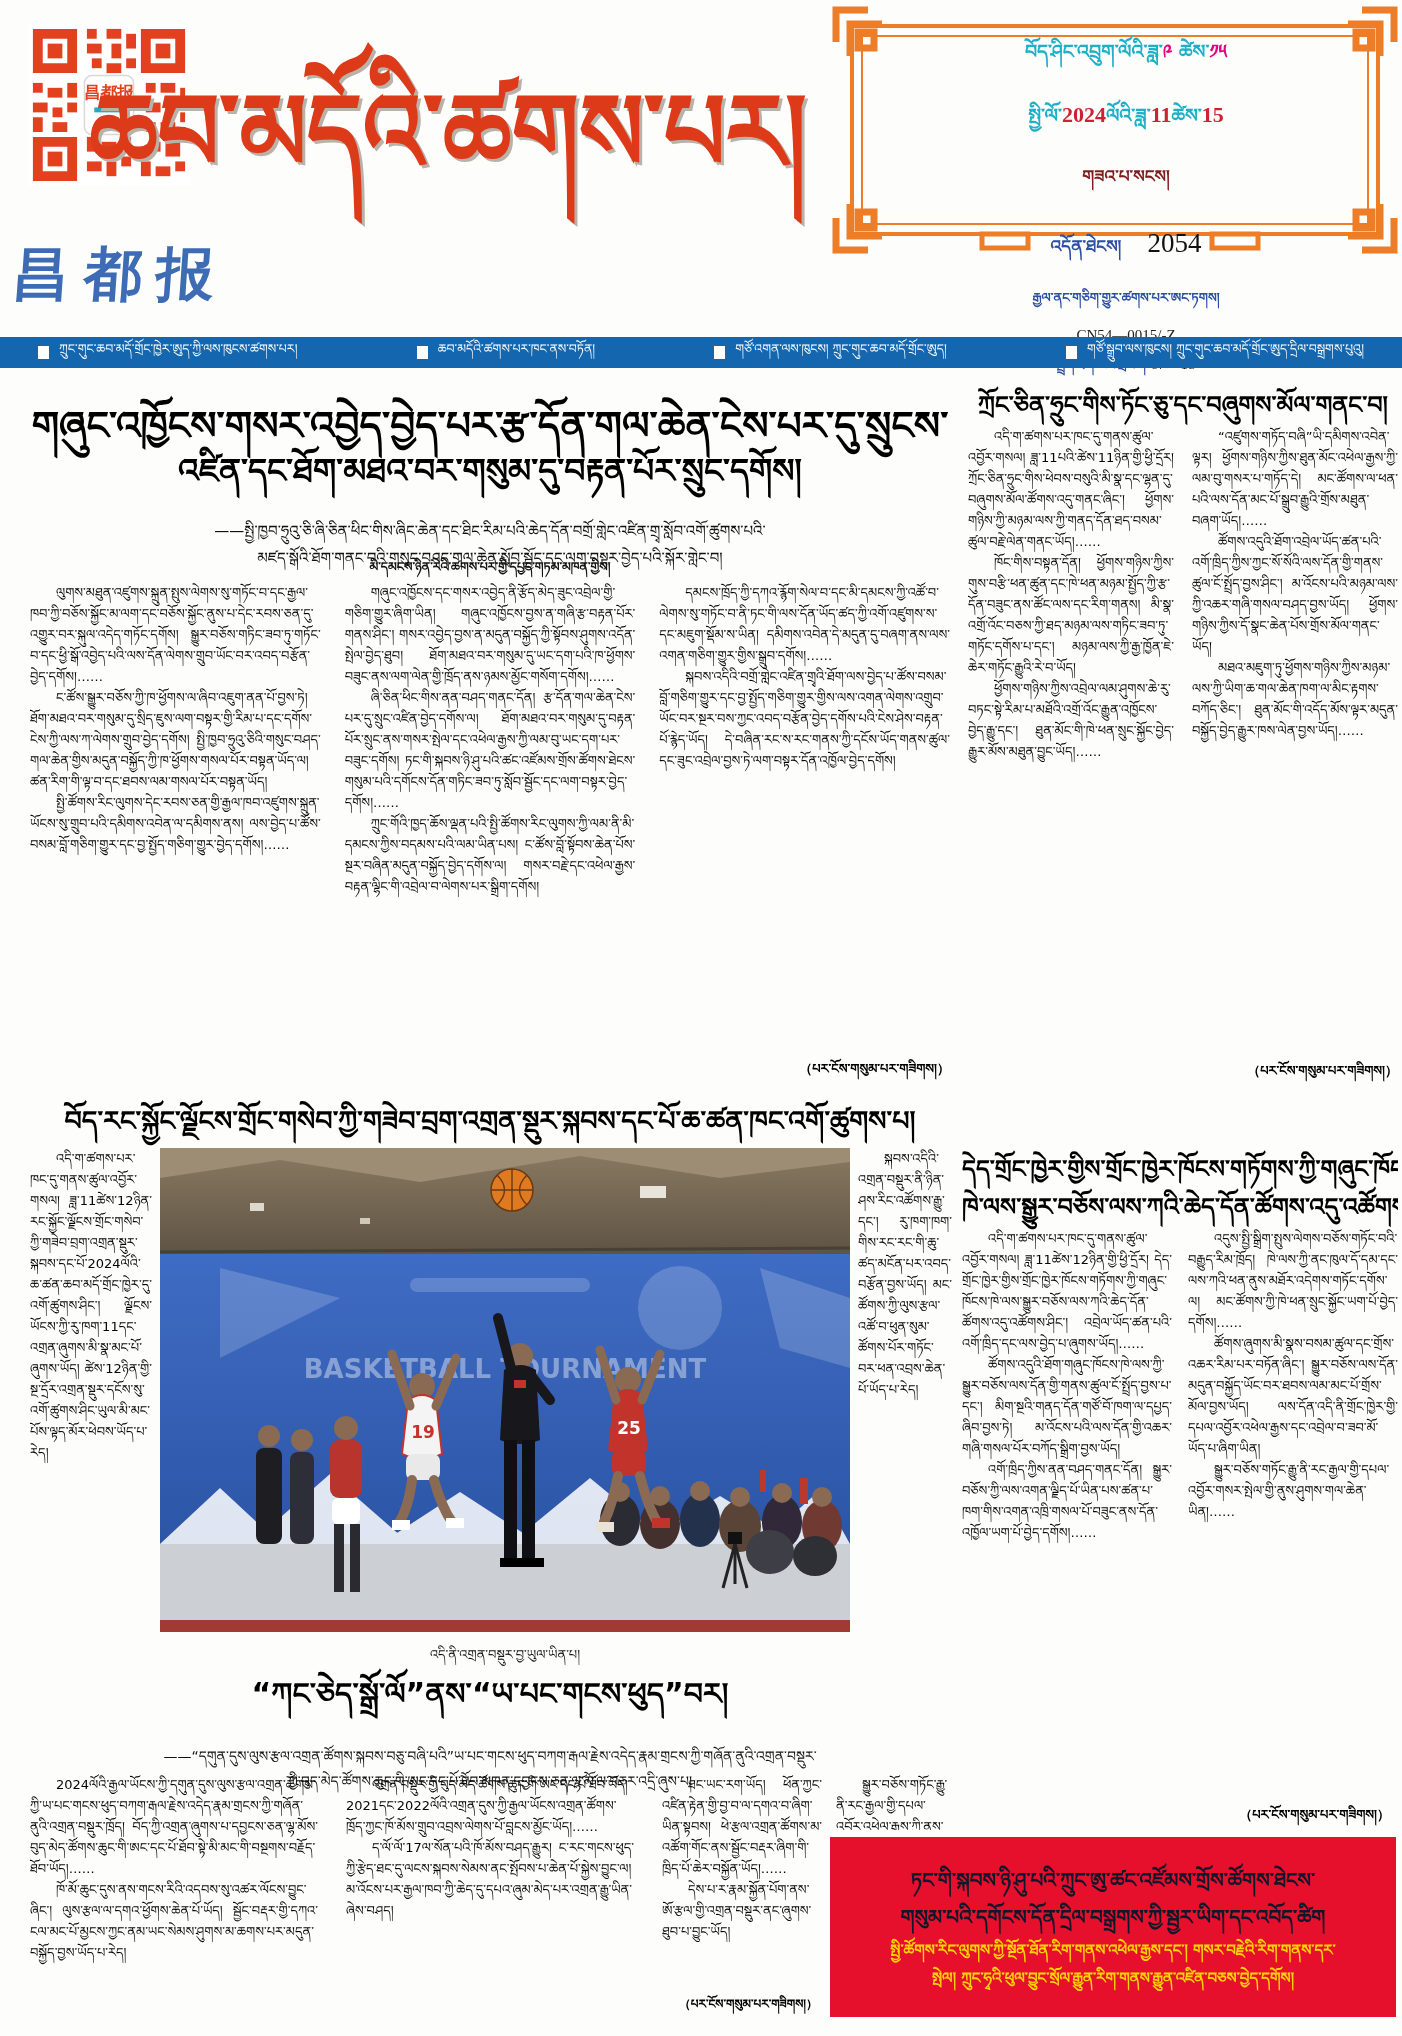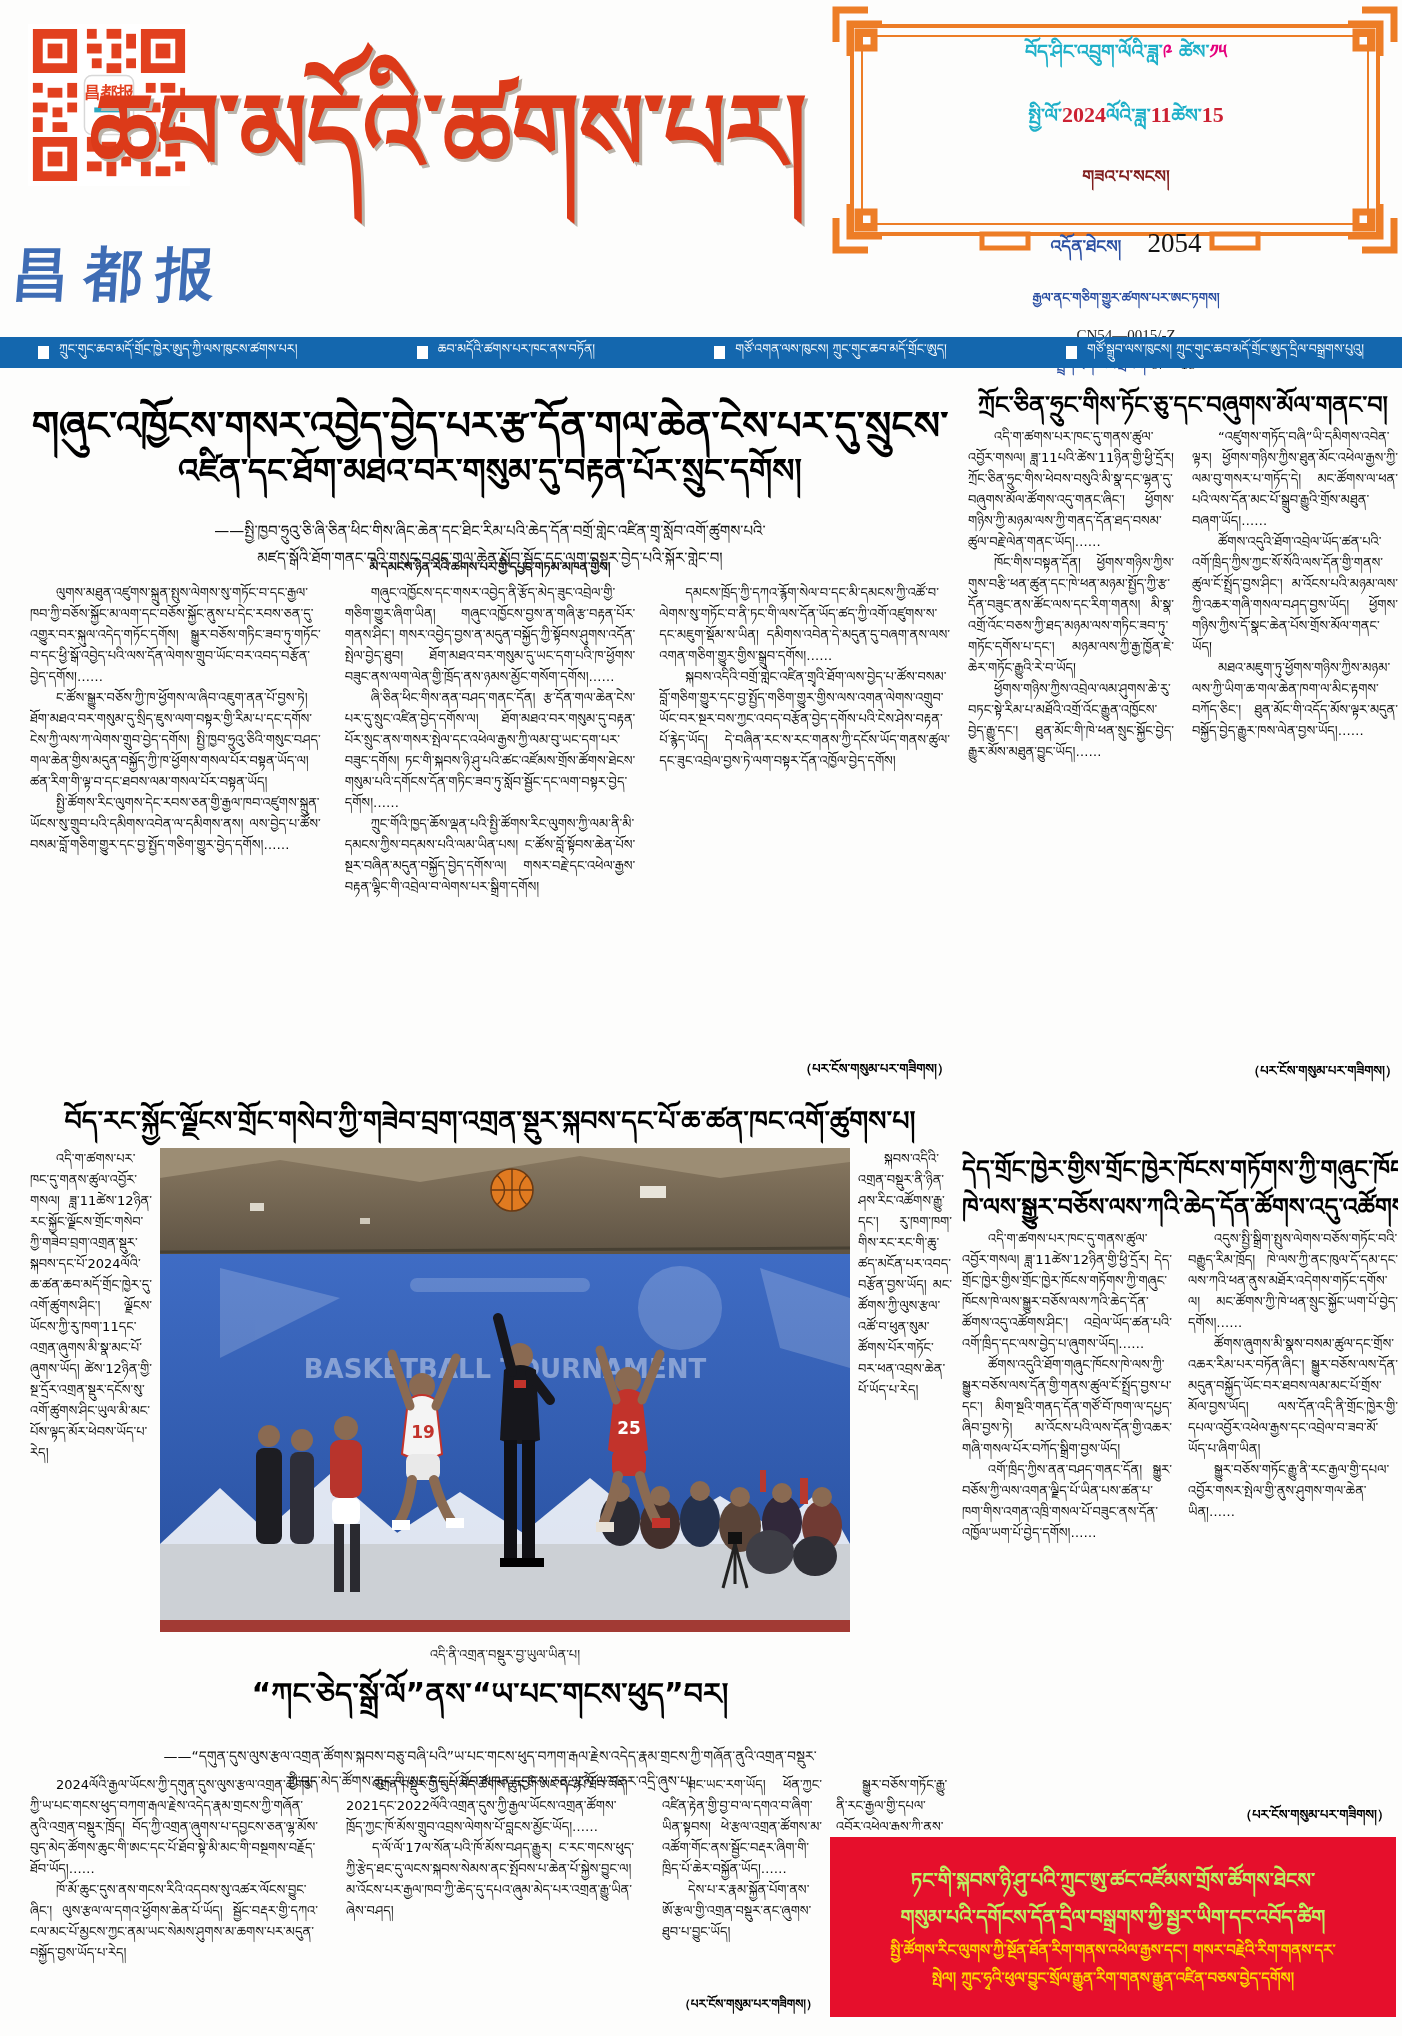--- a/index.html
+++ b/index.html
@@ -43,21 +43,21 @@
   .col .para{margin:0;text-indent:2em;}
   .note{position:absolute;font-size:13px;font-weight:bold;color:#000;text-align:right;white-space:nowrap;}
 
   
   .photo{position:absolute;left:160px;top:1148px;width:690px;height:484px;overflow:hidden;background:#7a6a55;}
   .caption{position:absolute;left:160px;top:1640px;width:690px;text-align:center;font-size:13px;color:#111;}
 
   
   .redbox{position:absolute;left:830px;top:1837px;width:566px;height:180px;background:#e60f2c;
     display:flex;flex-direction:column;align-items:center;justify-content:center;text-align:center;}
-  .redbox .w{color:#bef264;font-size:20px;font-weight:bold;line-height:37px;white-space:nowrap;}
+  .redbox .w{color:#0f172a;font-size:20px;font-weight:bold;line-height:37px;white-space:nowrap;}
   .redbox .y{color:#ffd400;font-size:15px;font-weight:bold;line-height:28px;white-space:nowrap;}
 </style>
 </head>
 <body>
 
 <div class="page">
 
   <svg class="qr" viewBox="0 0 33 33">
     <rect x="0" y="0" width="33" height="33" fill="#ffffff"></rect>
     <g fill="#e2401f">

